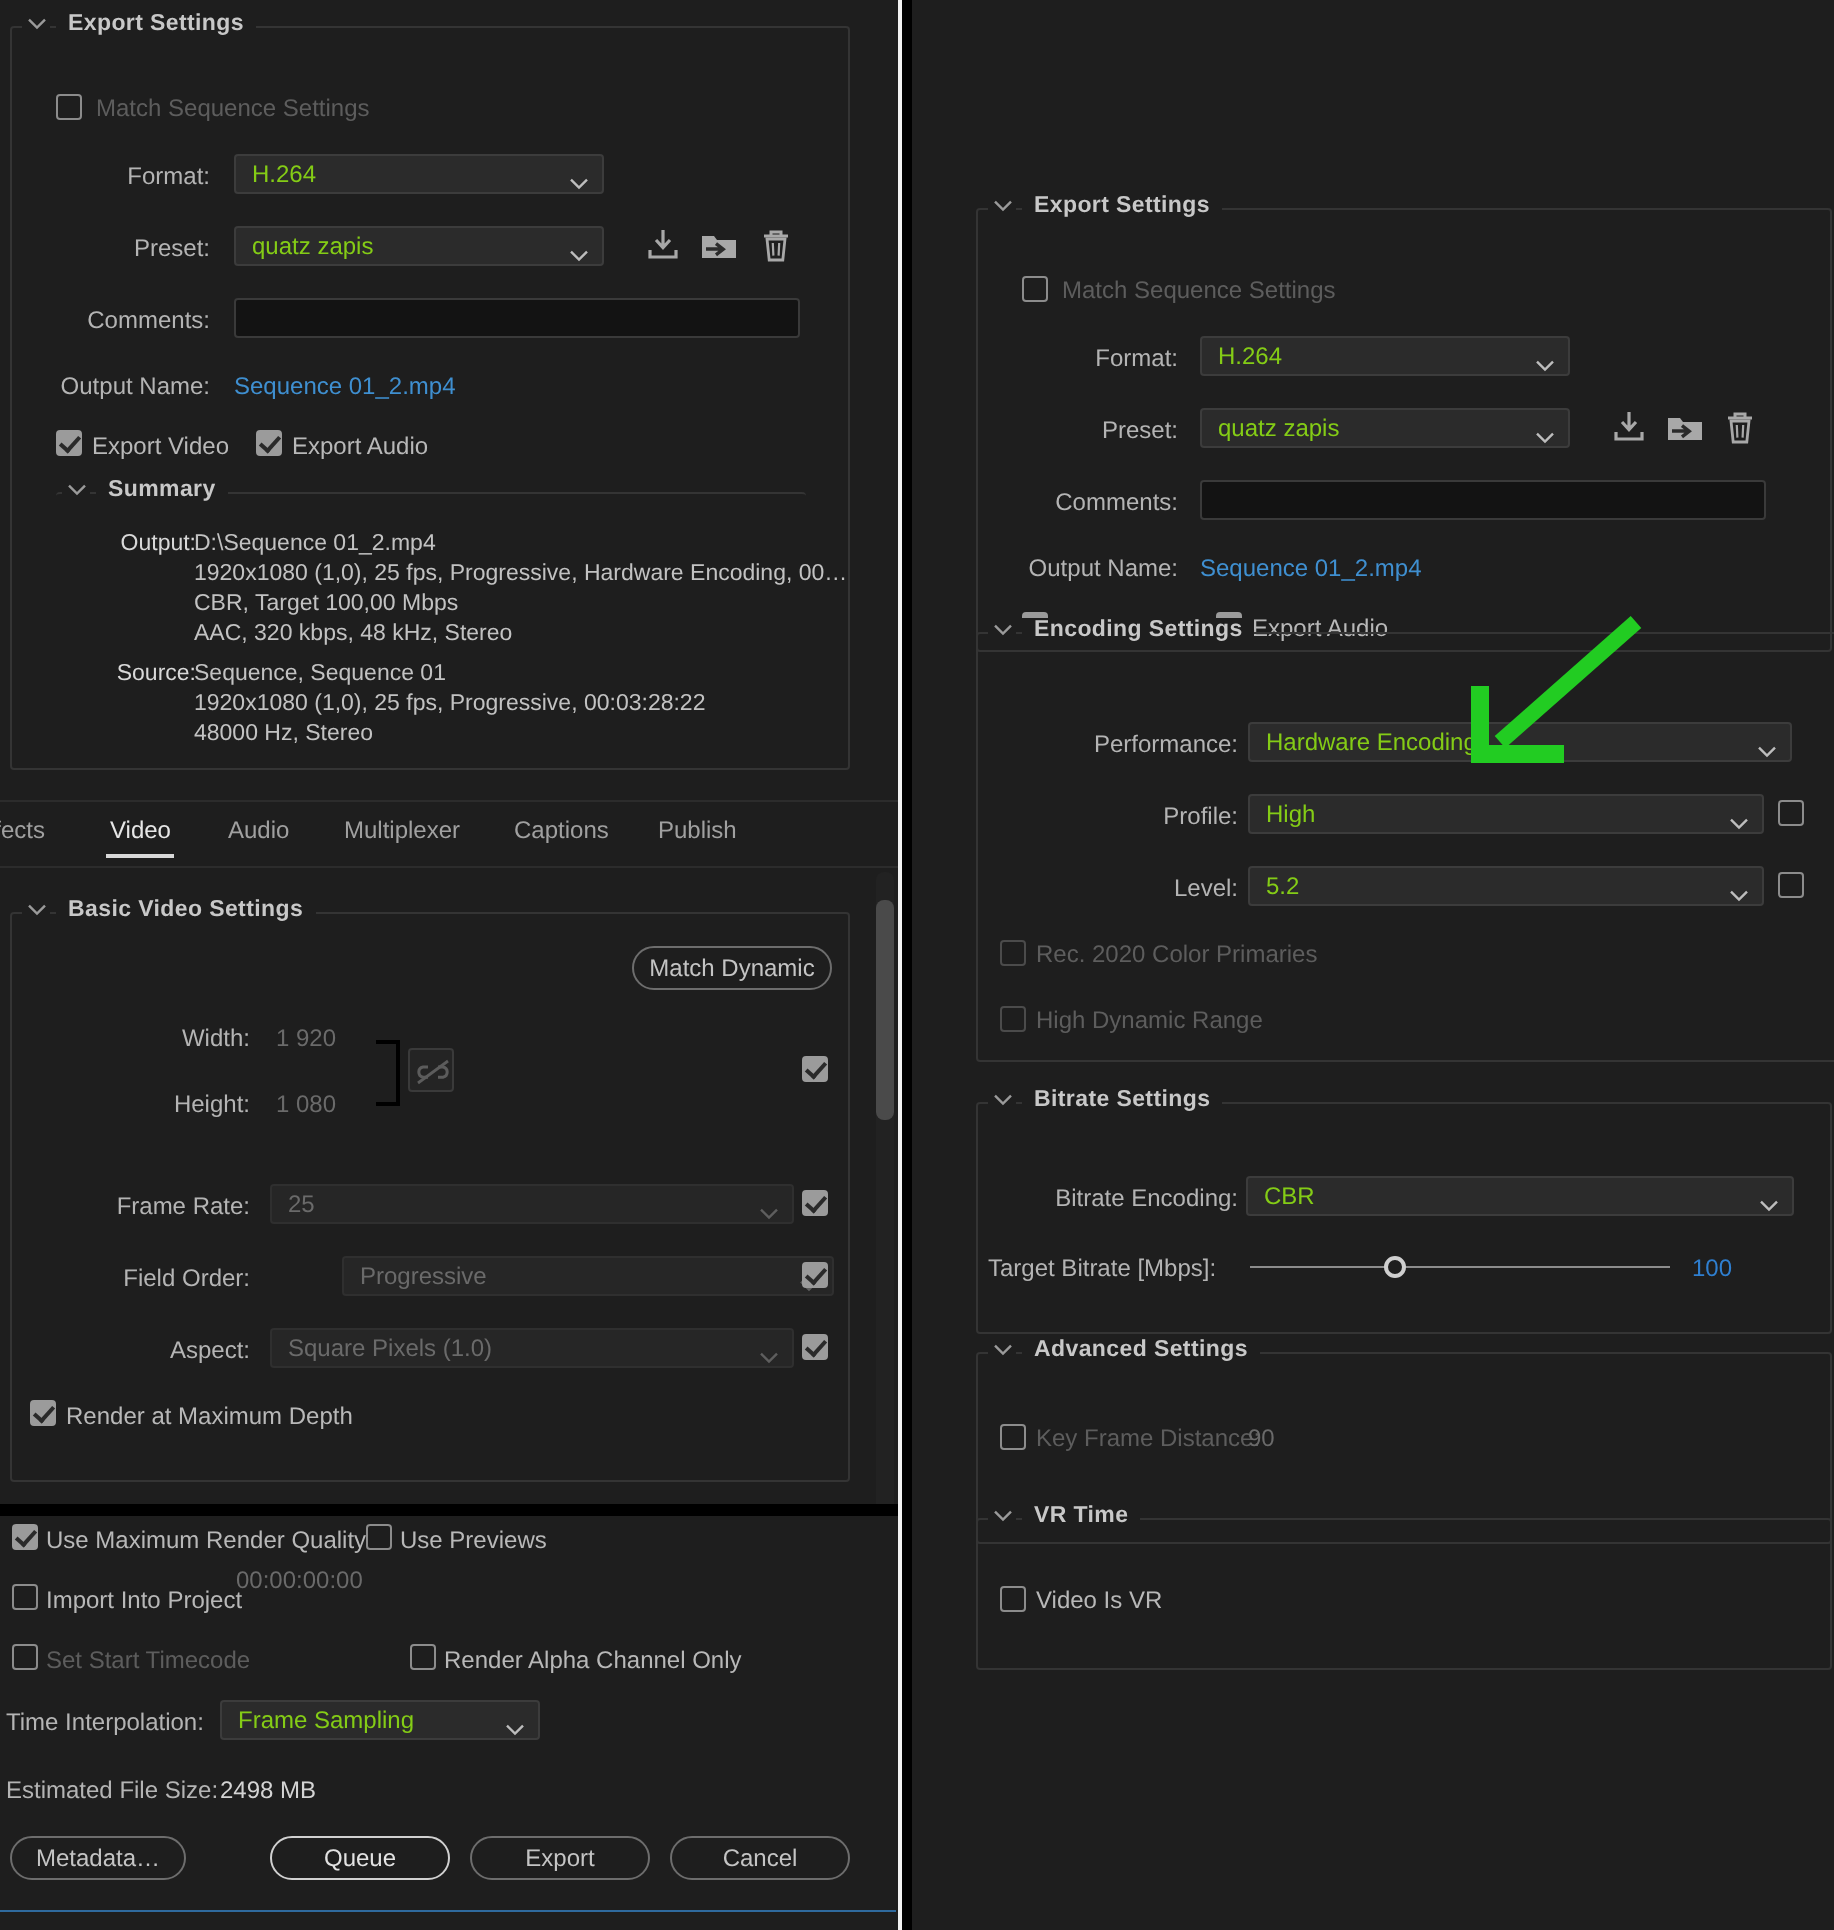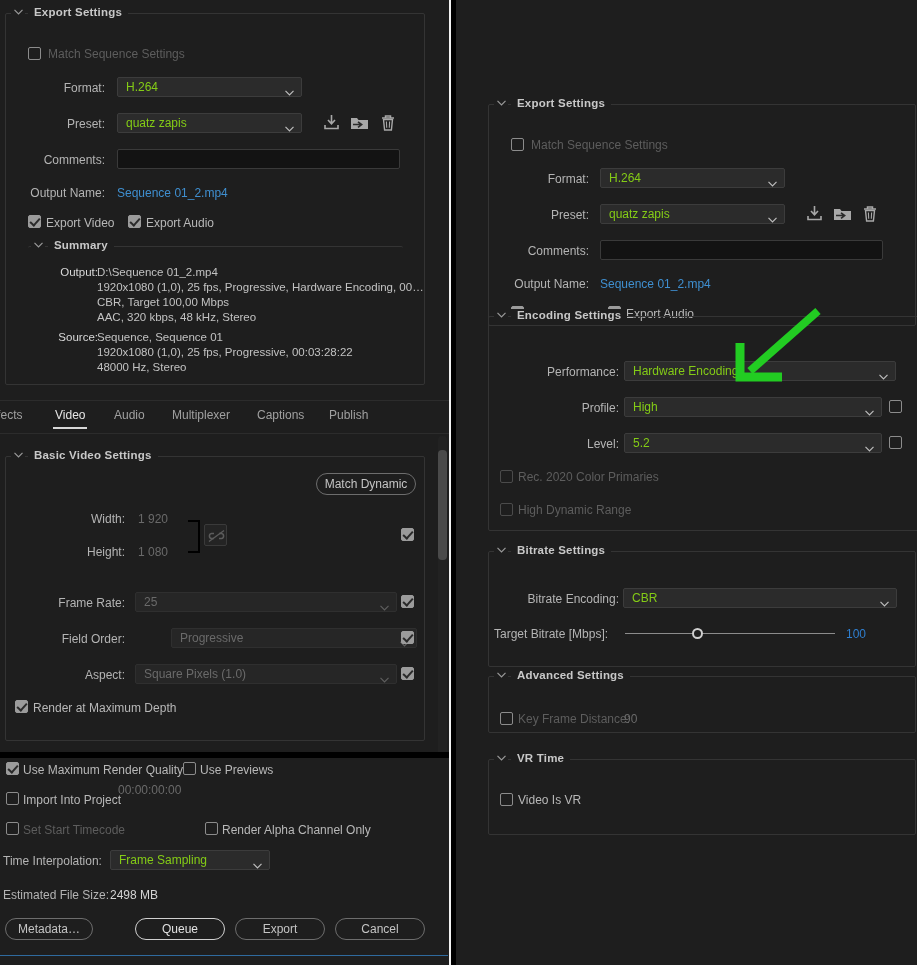--- a/index.html
+++ b/index.html
@@ -462,21 +462,21 @@
             <path d="M0.5 0.8 L4.5 4.8 L8.5 0.8" stroke="#bdbdbd" stroke-width="1.2" fill="none"></path>
           </svg>
       </span>
     </div>
 
     <span class="lbl" style="left:38px; top:627px; width:125px; text-align:left;">Target Bitrate [Mbps]:</span>
     <div class="sl-track" style="left: 169px; top: 633px; width: 210px;"></div>
     <div class="sl-knob" style="left: 235.5px; top: 628px;"></div>
     <span class="val blue" style="left:390px; top:627px;">100</span>
 
-    <div class="group" style="left:32px; top:676px; width:428px; height:57px;">
+    <div class="group" style="left:32px; top:676px; width:428px; height:96px;">
       <span class="chev">
         <svg width="9" height="6" viewBox="0 0 9 6">
             <path d="M0.5 0.8 L4.5 4.8 L8.5 0.8" stroke="#9a9a9a" stroke-width="1.2" fill="none"></path>
           </svg>
       </span>
       <span class="group-title">Advanced Settings</span>
     </div>
 
     <div class="cb" style="left:44px; top:712px;"></div>
     <span class="cb-label dim" style="left:62px; top:712px;">Key Frame Distance:</span>

